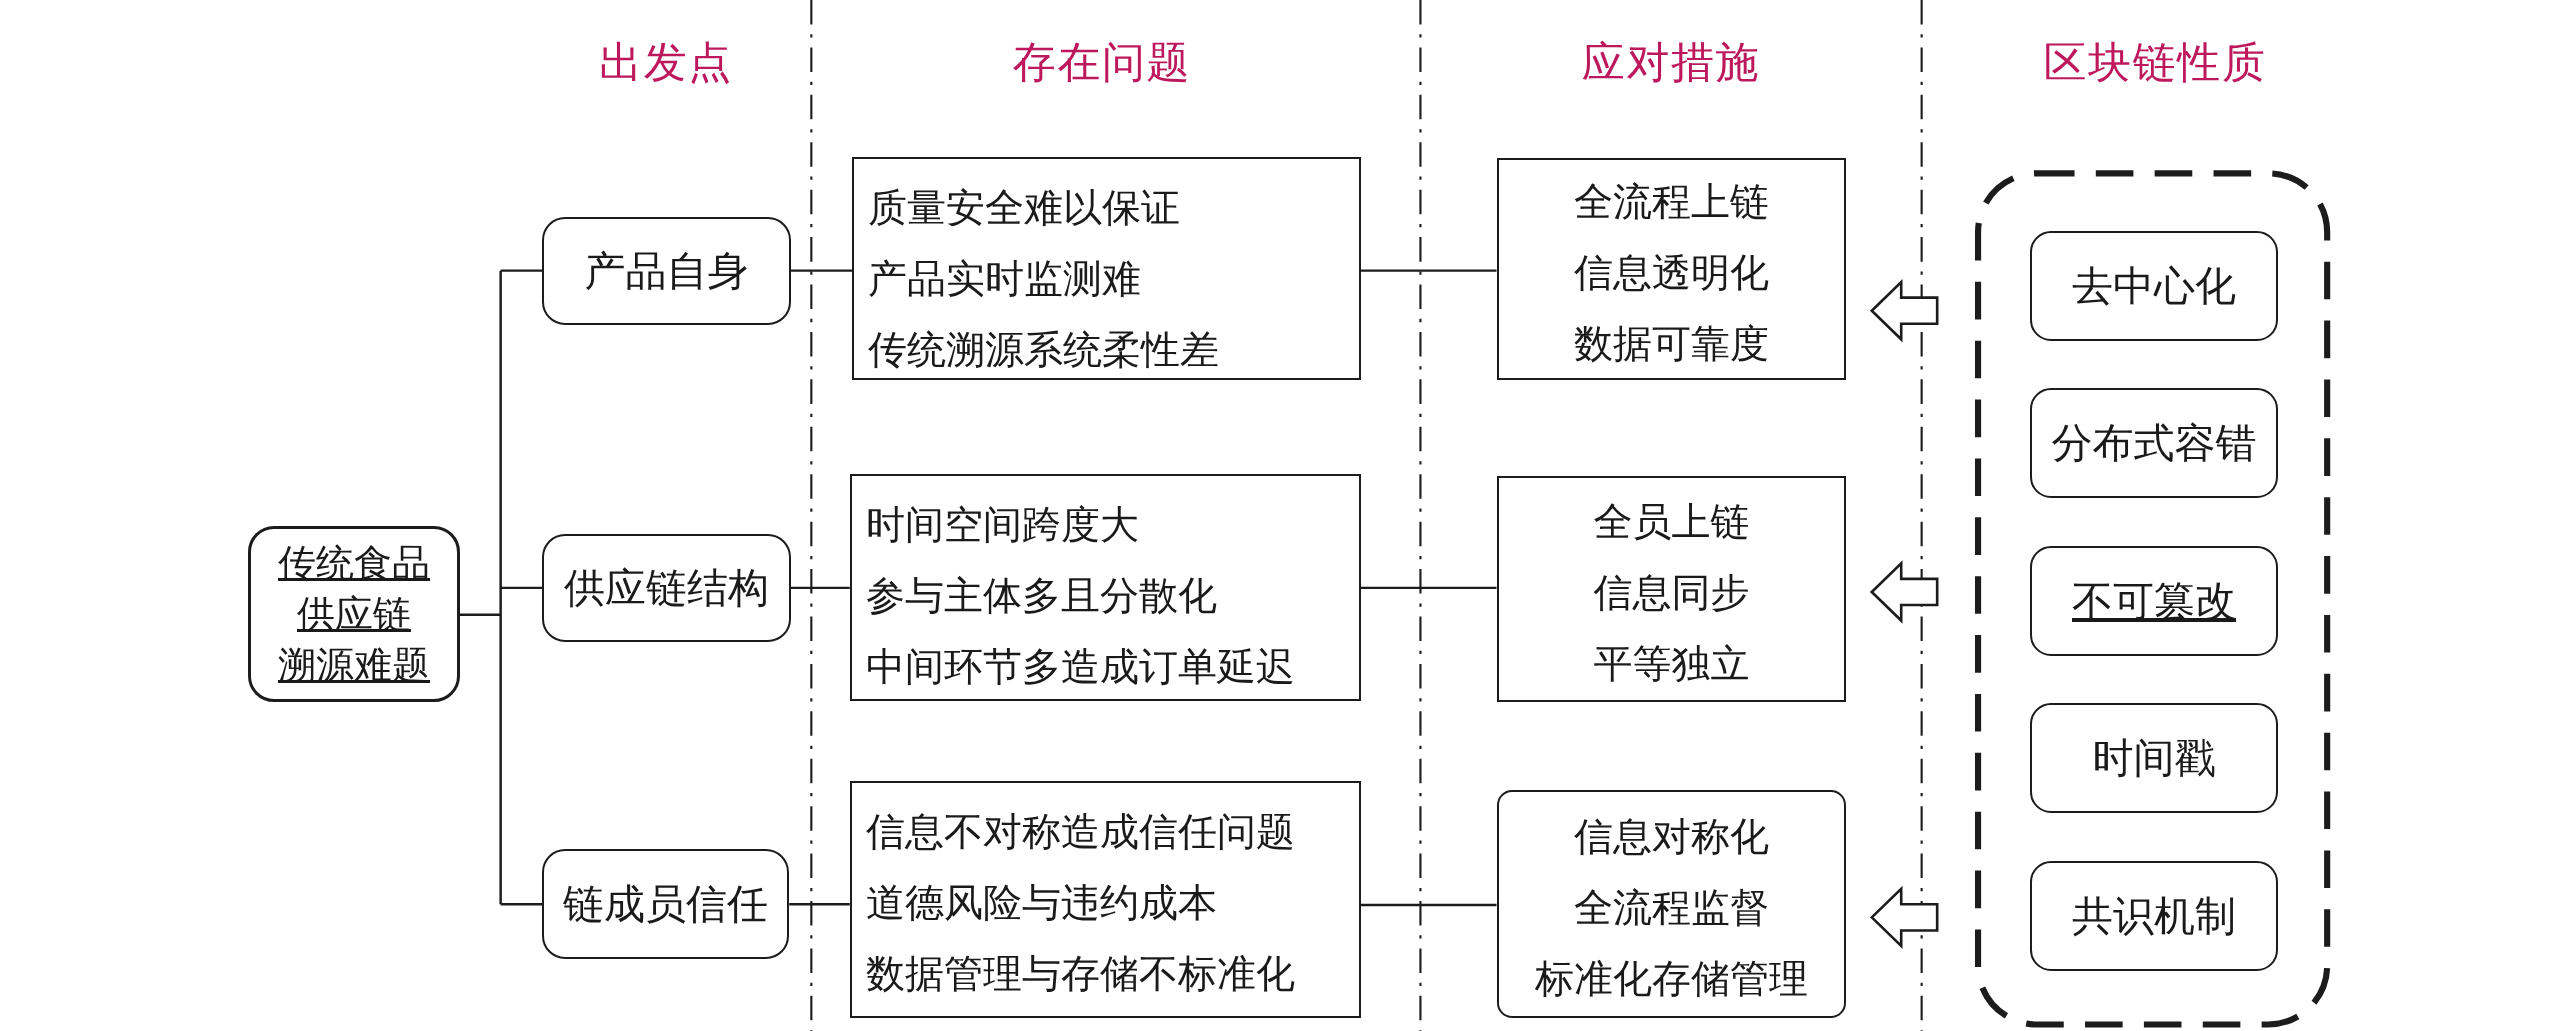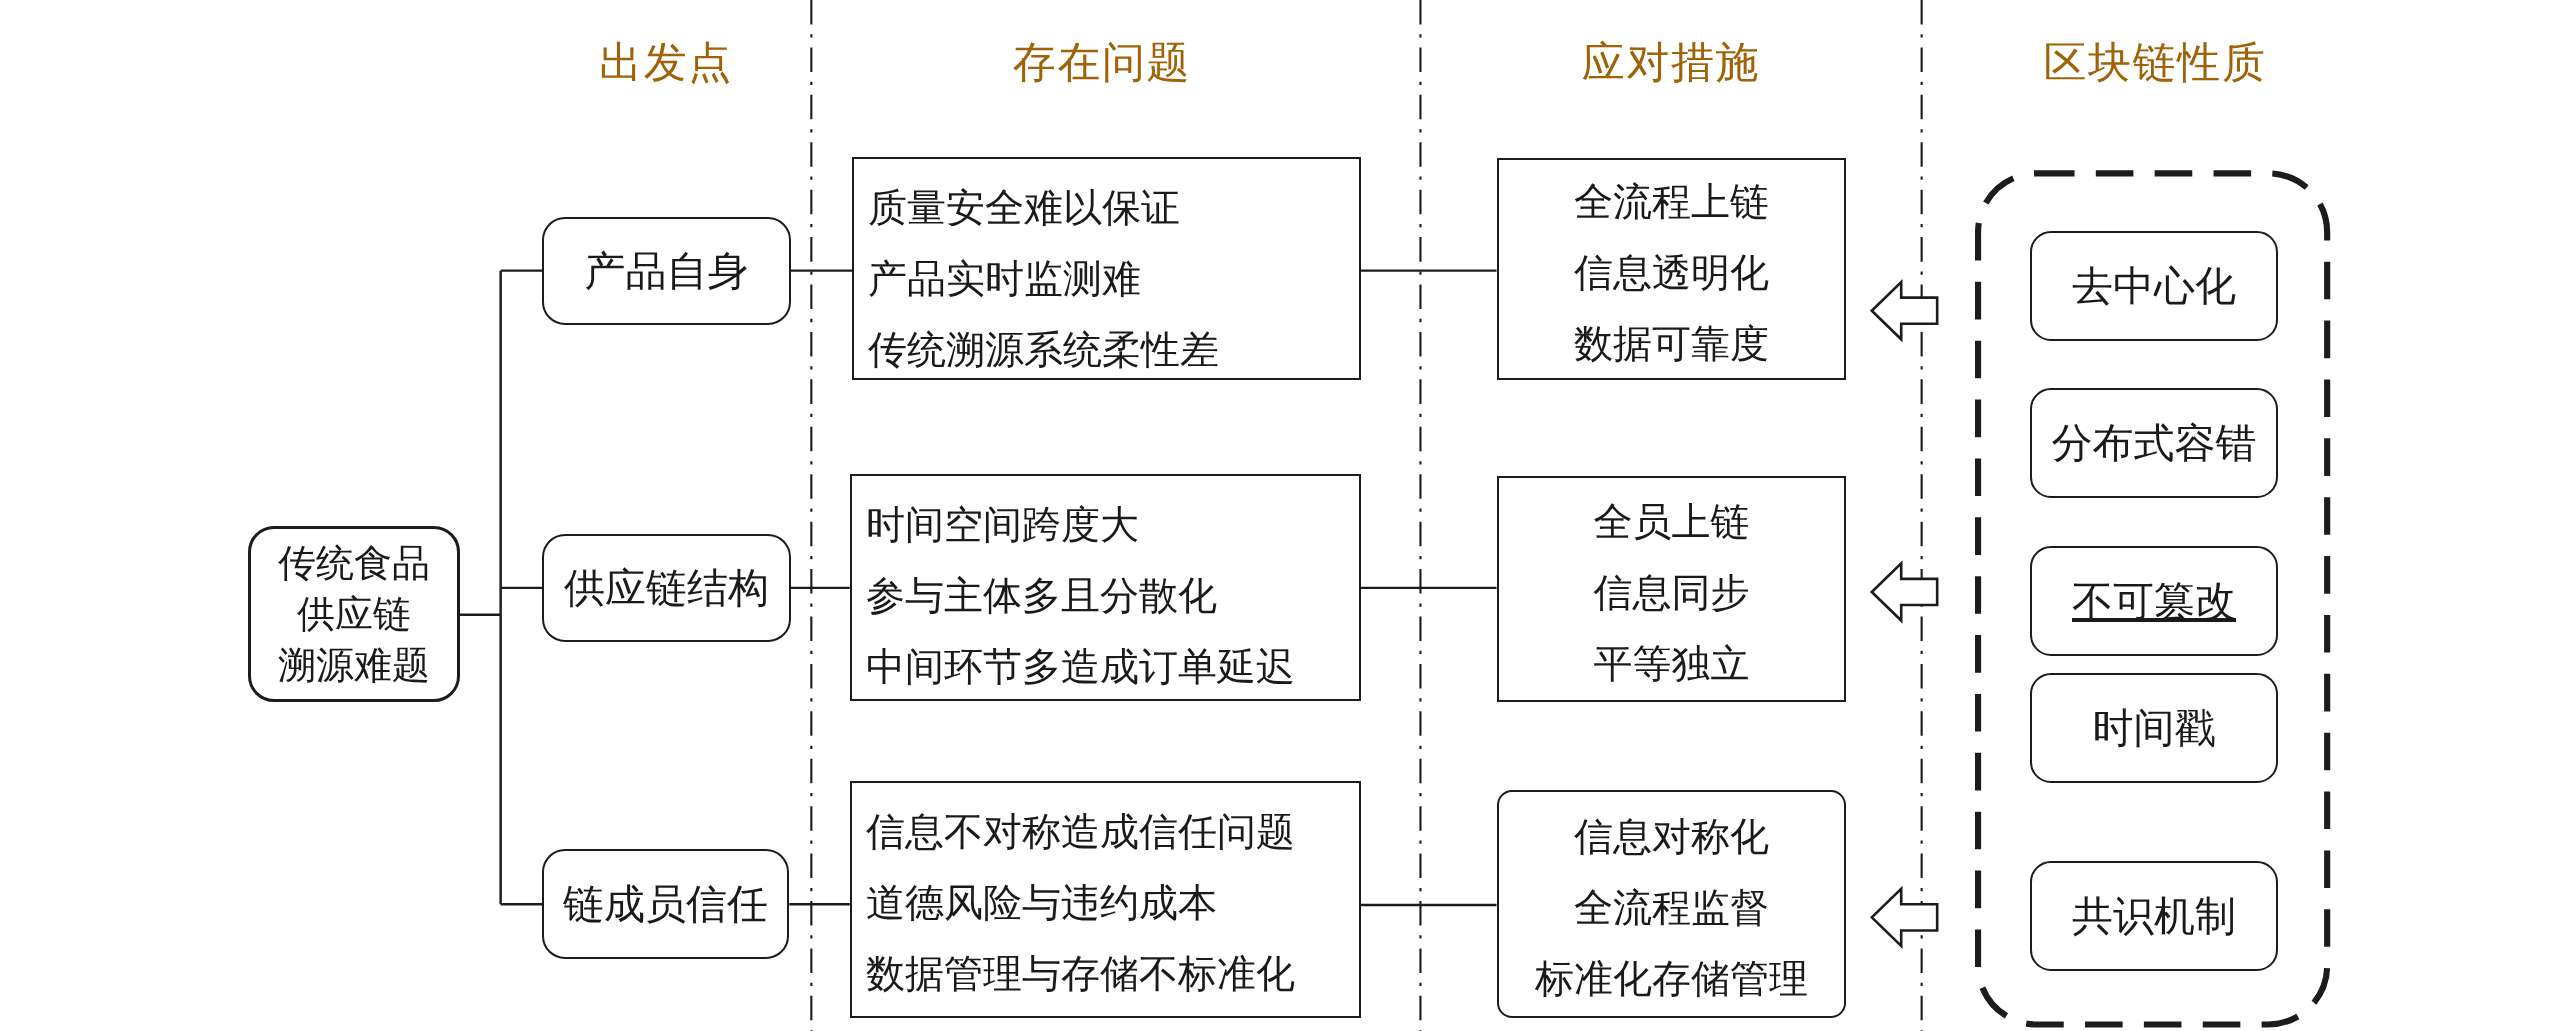--- a/index.html
+++ b/index.html
@@ -23,21 +23,21 @@
     left: 0; top: 0;
     width: 2576px; height: 1031px;
   }
   .col-header {
     position: absolute;
     top: 34px;
     transform: translateX(-50%);
     font-size: 43px;
     letter-spacing: 1.6px;
     white-space: nowrap;
-    color: #a16207;
+    color: #be185d;
   }
   .box {
     position: absolute;
     box-sizing: border-box;
     border: 2.5px solid #1c1c1c;
     background: #ffffff;
   }
   .rounded {
     border-radius: 23px;
     display: flex;
@@ -50,20 +50,21 @@
     left: 248px; top: 526px; width: 212px; height: 176px;
     border-radius: 26px;
     border-width: 3.3px;
     display: flex;
     flex-direction: column;
     align-items: center;
     justify-content: center;
     font-size: 38px;
     line-height: 51px;
     text-align: center;
+    text-decoration: underline;
   }
   .problem-box {
     padding: 13px 0 0 14px;
     font-size: 39px;
     line-height: 71px;
     white-space: nowrap;
   }
   .measure-box {
     display: flex;
     flex-direction: column;
@@ -159,17 +160,17 @@
   </div>
   <div class="box measure-box" style="left:1497px; top:790px; width:349px; height:228px;border-radius:15px;">
     <span class="line-span">信息对称化</span>
     <span class="line-span">全流程监督</span>
     <span class="line-span">标准化存储管理</span>
   </div>
 
   <div class="prop-box" style="top:231px;">去中心化</div>
   <div class="prop-box" style="top:388px;">分布式容错</div>
   <div class="prop-box" style="top:546px;text-decoration:underline;">不可篡改</div>
-  <div class="prop-box" style="top:673px;">时间戳</div>
+  <div class="prop-box" style="top:703px;">时间戳</div>
   <div class="prop-box" style="top:861px;">共识机制</div>
 
 </div>
 
 
 </body></html>

